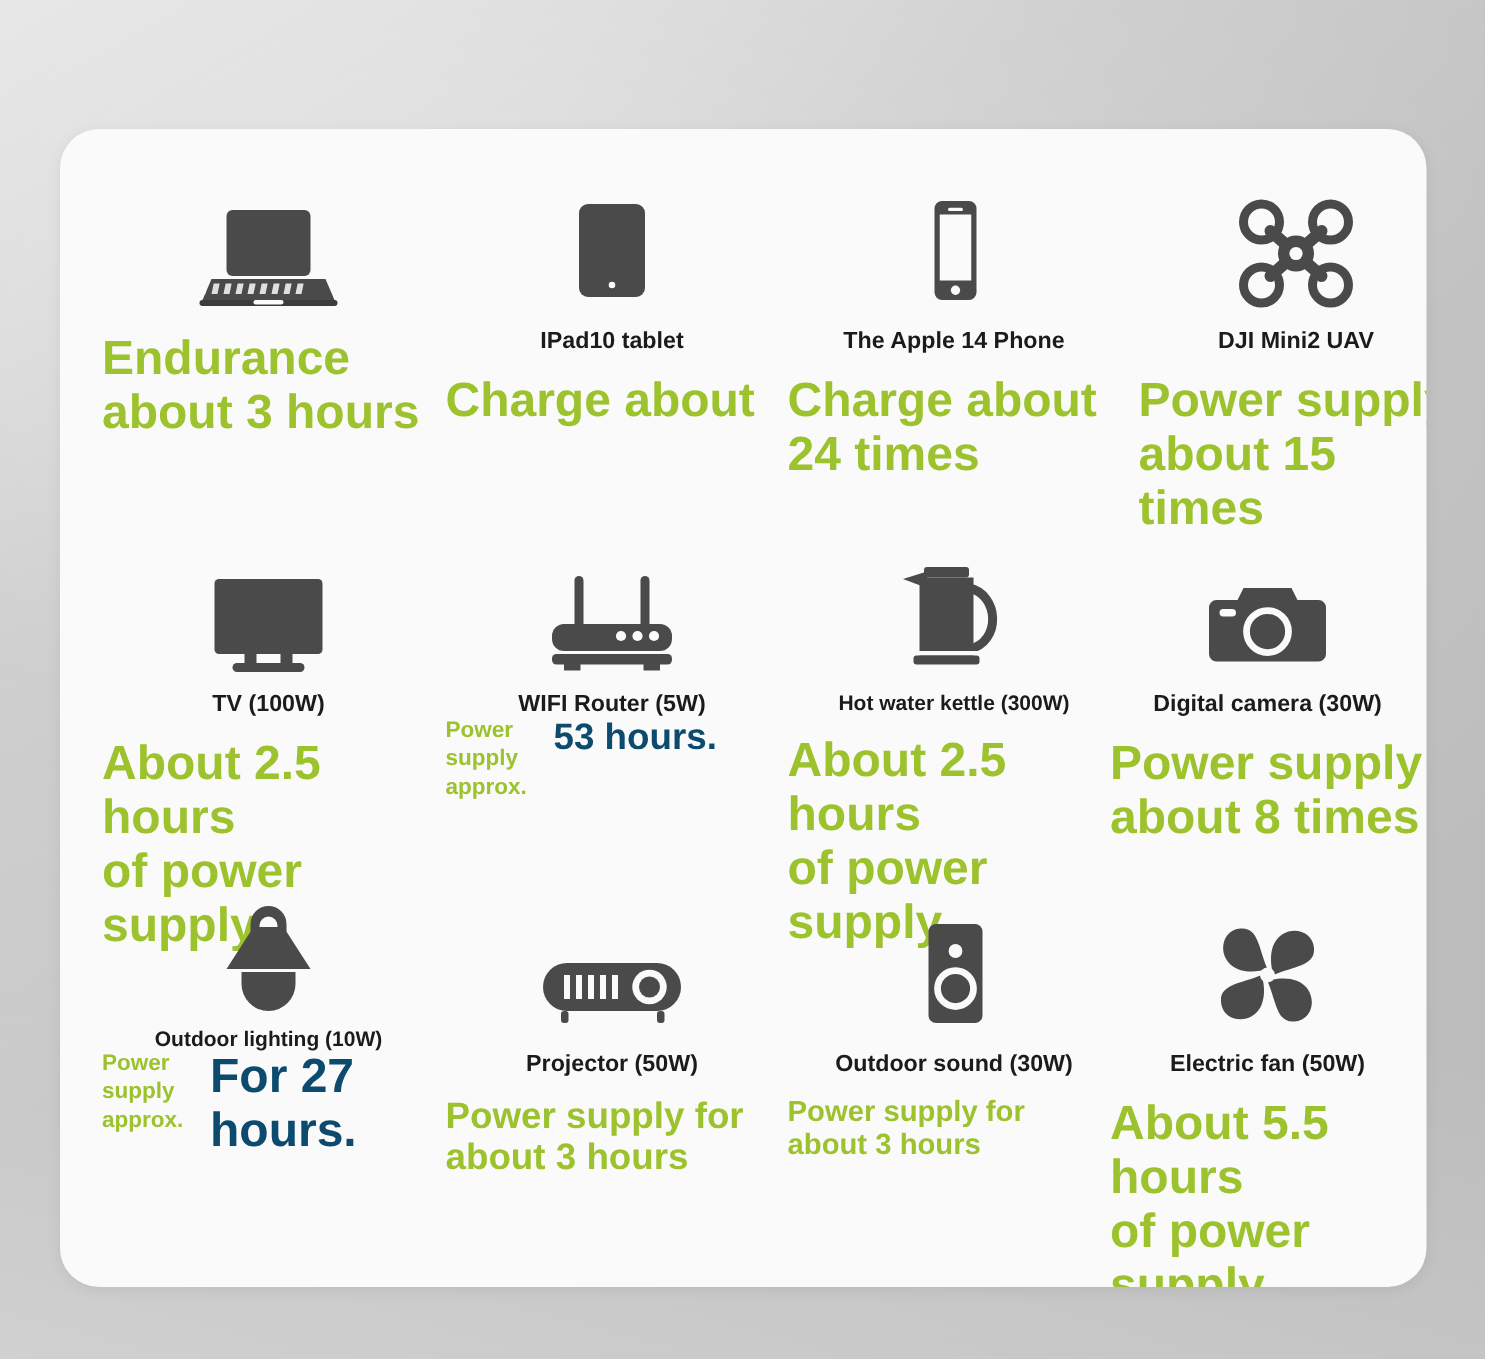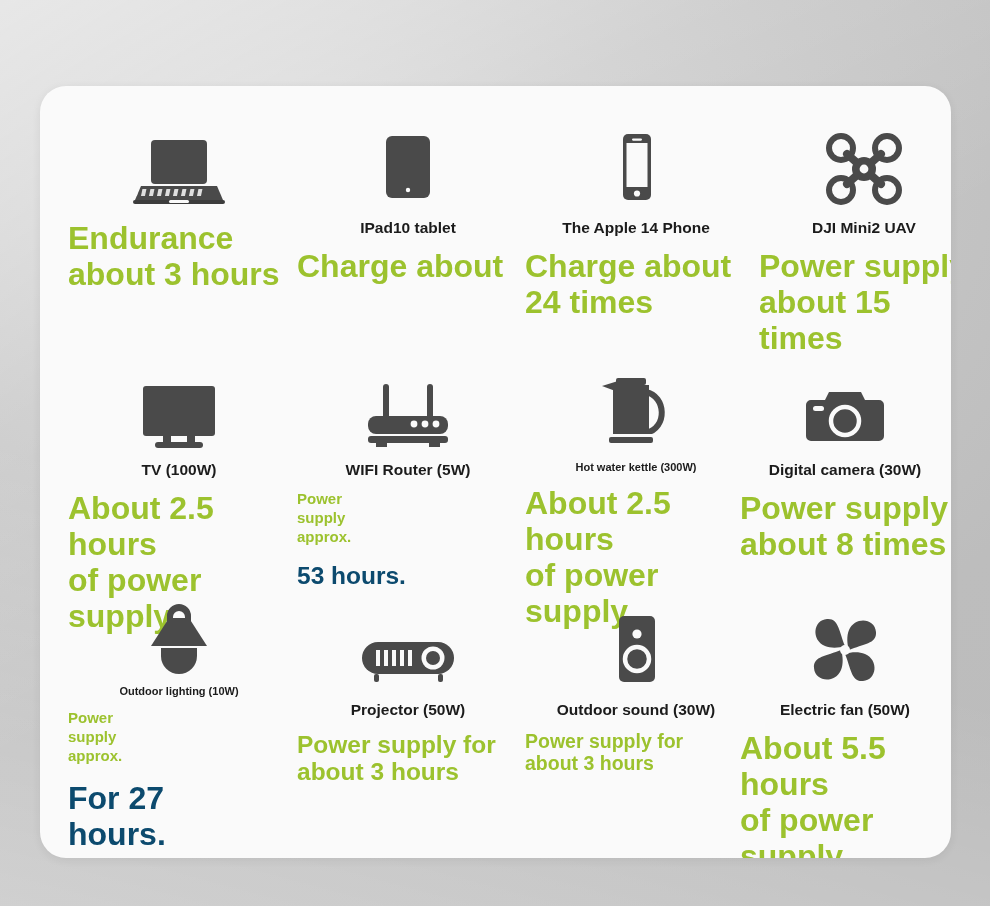--- a/index.html
+++ b/index.html
@@ -79,40 +79,38 @@
   .runtime {
     margin-top: 13px;
     color: #9cc22e;
     font-weight: bold;
     line-height: 1.12;
     text-align: left;
   }
 
   
   .runtime-split {
-    margin-top: 12px;
     display: flex;
     align-items: flex-start;
     gap: 10px;
-    flex-direction: column;
   }
   .rt-small {
     color: #9cc22e;
     font-weight: bold;
     font-size: 15px;
     line-height: 1.25;
     width: 62px;
     flex: 0 0 62px;
   }
   .rt-big {
     color: #0c4a6e;
     font-weight: bold;
     line-height: 1.12;
   }
-  .s-lbl-14 { font-size: 11px; }
+  .s-lbl-14 { font-size: 14px; }
   .s-lbl-15 { font-size: 15.5px; }
   .s-rt-19 { font-size: 19.5px; }
   .s-rt-24 { font-size: 24.5px; }
   .s-rt-26 { font-size: 32px; }
 </style>
 </head>
 <body>
 
 <div id="root">
 

